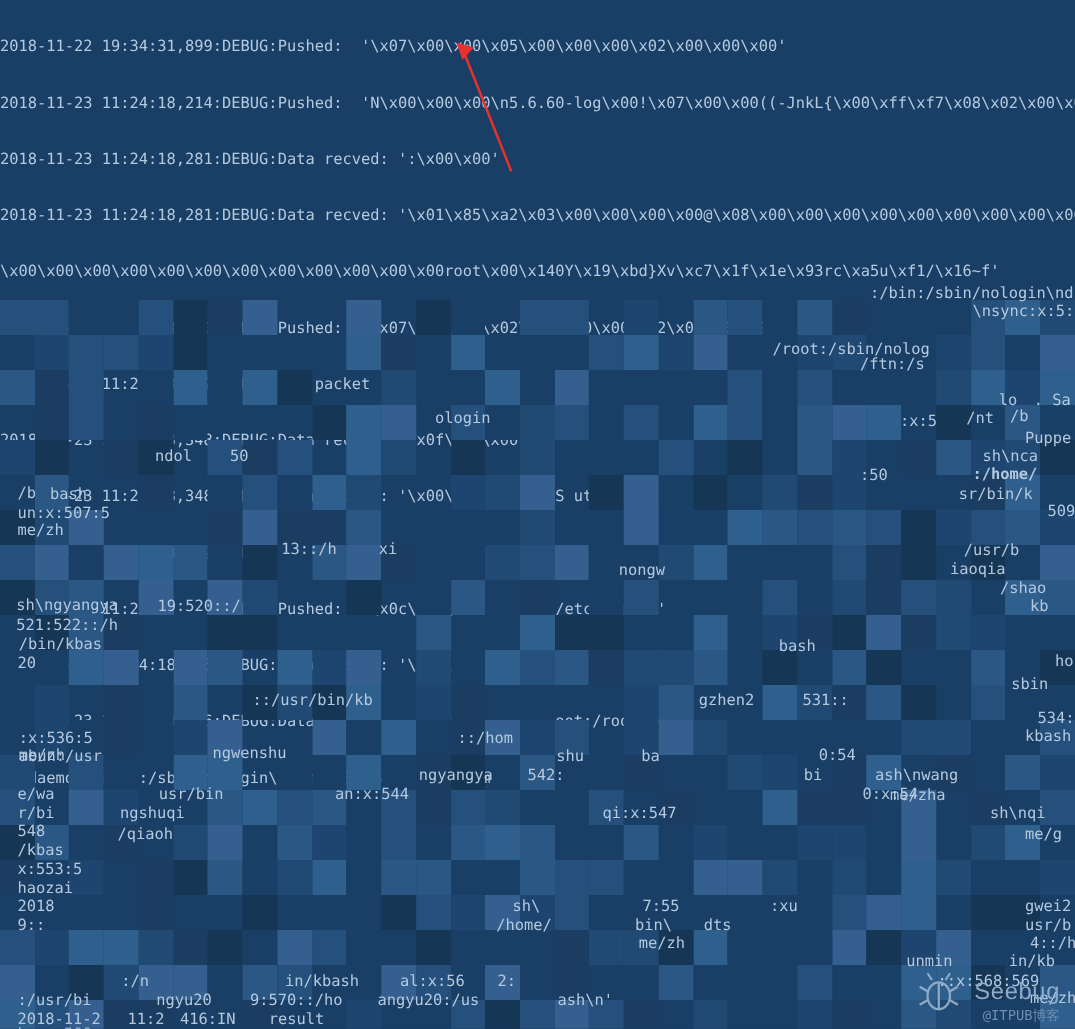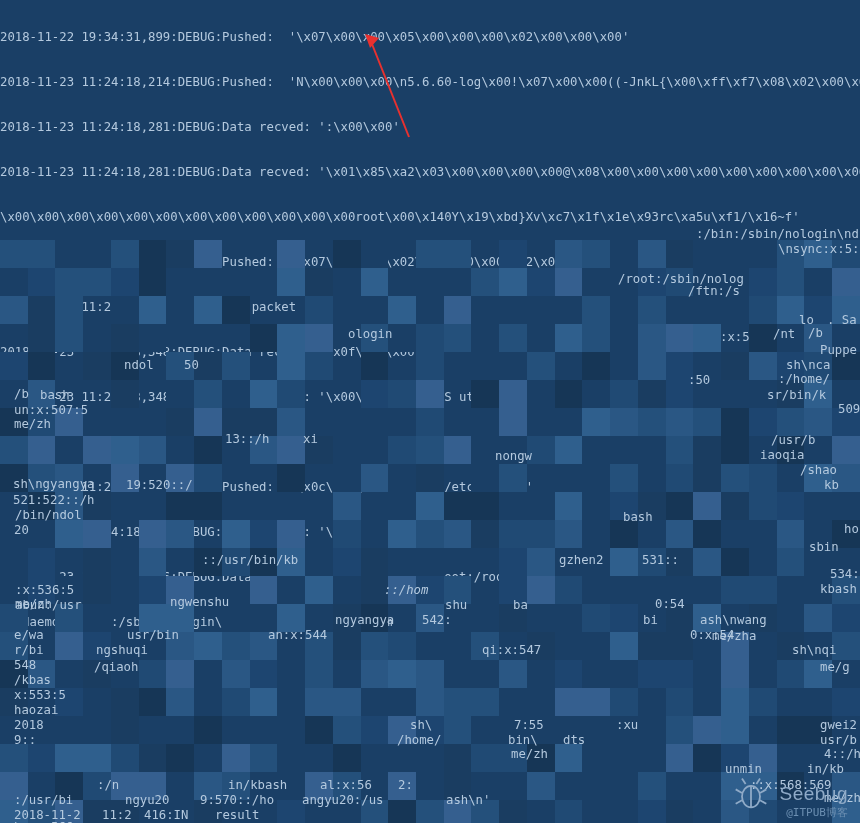--- a/index.html
+++ b/index.html
@@ -103,39 +103,39 @@
 </div>
 
 <span class="fragment" style="top:227px; left:696px;">:/bin:/sbin/nologin\nd</span>
 <span class="fragment" style="top:242px; left:778px;">\nsync:x:5:0</span>
 <span class="fragment" style="top:272px; left:618px;">/root:/sbin/nolog</span>
 <span class="fragment" style="top:284px; left:688px;">/ftn:/s</span>
 <span class="fragment" style="top:330px; left:720px;">:x:5</span>
 <span class="fragment" style="top:327px; left:773px;">/nt</span>
 <span class="fragment" style="top:343px; left:820px;">Puppe</span>
 <span class="fragment" style="top:358px; left:786px;">sh\nca</span>
-<span class="fragment" style="top:372px; left:778px;">:/home/</span>
+<span class="fragment" style="top:372px; left:778px;font-weight:bold;">:/home/</span>
 <span class="fragment" style="top:388px; left:767px;">sr/bin/k</span>
 <span class="fragment" style="top:402px; left:838px;">509</span>
 <span class="fragment" style="top:388px; left:40px;">bash</span>
 <span class="fragment" style="top:433px; left:771px;">/usr/b</span>
 <span class="fragment" style="top:448px; left:760px;">iaoqia</span>
 <span class="fragment" style="top:463px; left:800px;">/shao</span>
 <span class="fragment" style="top:478px; left:824px;">kb</span>
 <span class="fragment" style="top:522px; left:844px;">ho</span>
 <span class="fragment" style="top:477px; left:13px;">sh\ngyangya</span>
 <span class="fragment" style="top:493px; left:13px;">521:522::/h</span>
-<span class="fragment" style="top:508px; left:15px;">/bin/ndol</span>
+<span class="fragment" style="top:508px; left:15px;">/bin/kbas</span>
 <span class="fragment" style="top:523px; left:14px;">20</span>
 <span class="fragment" style="top:432px; left:225px;">13::/h</span>
 <span class="fragment" style="top:478px; left:126px;">19:520::/</span>
 <span class="fragment" style="top:553px; left:202px;">::/usr/bin/kb</span>
 <span class="fragment" style="top:583px; left:15px;">:x:536:5</span>
 <span class="fragment" style="top:598px; left:15px;">abun:/usr</span>
-<span class="fragment" style="top:583px; left:384px;font-style:italic;">::/hom</span>
+<span class="fragment" style="top:583px; left:366px;">::/hom</span>
 <span class="fragment" style="top:567px; left:830px;">534:</span>
 <span class="fragment" style="top:582px; left:820px;">kbash</span>
 <span class="fragment" style="top:597px; left:15px;">me/zh</span>
 <span class="fragment" style="top:597px; left:655px;">0:54</span>
 <span class="fragment" style="top:597px; left:712px;margin-top:32px;">me/zha</span>
 <span class="fragment" style="top:613px; left:700px;">ash\nwang</span>
 <span class="fragment" style="top:660px; left:800px;margin-left:20px;">me/g</span>
 <span class="fragment" style="top:643px; left:792px;">sh\nqi</span>
 <span class="fragment" style="top:595px; left:170px;">ngwenshu</span>
 <span class="fragment" style="top:598px; left:445px;">shu</span>

